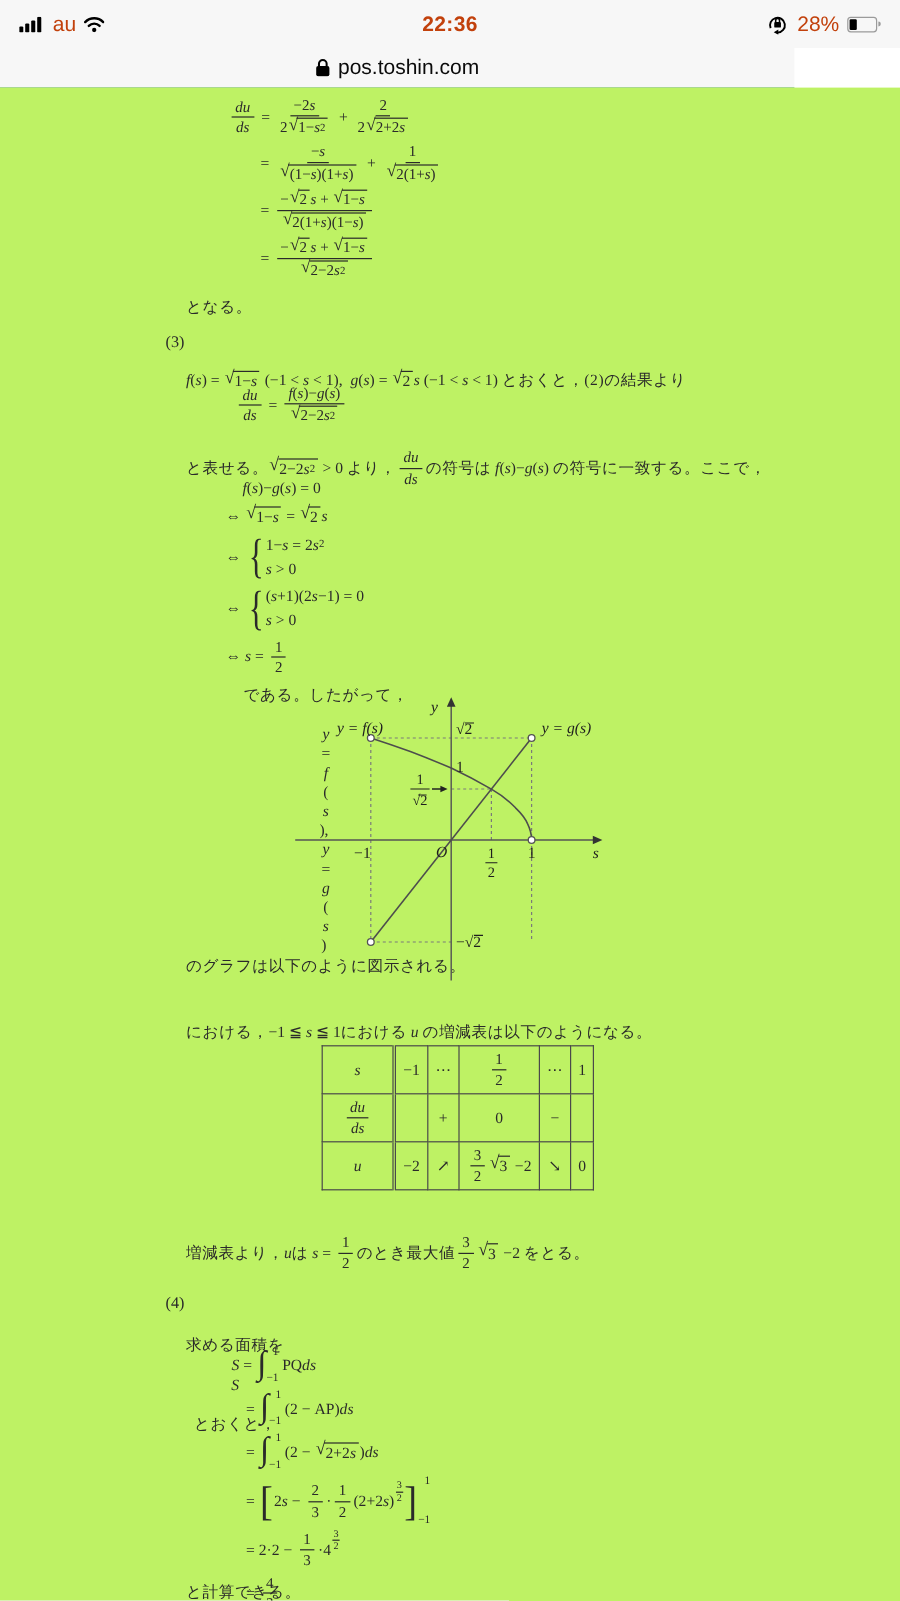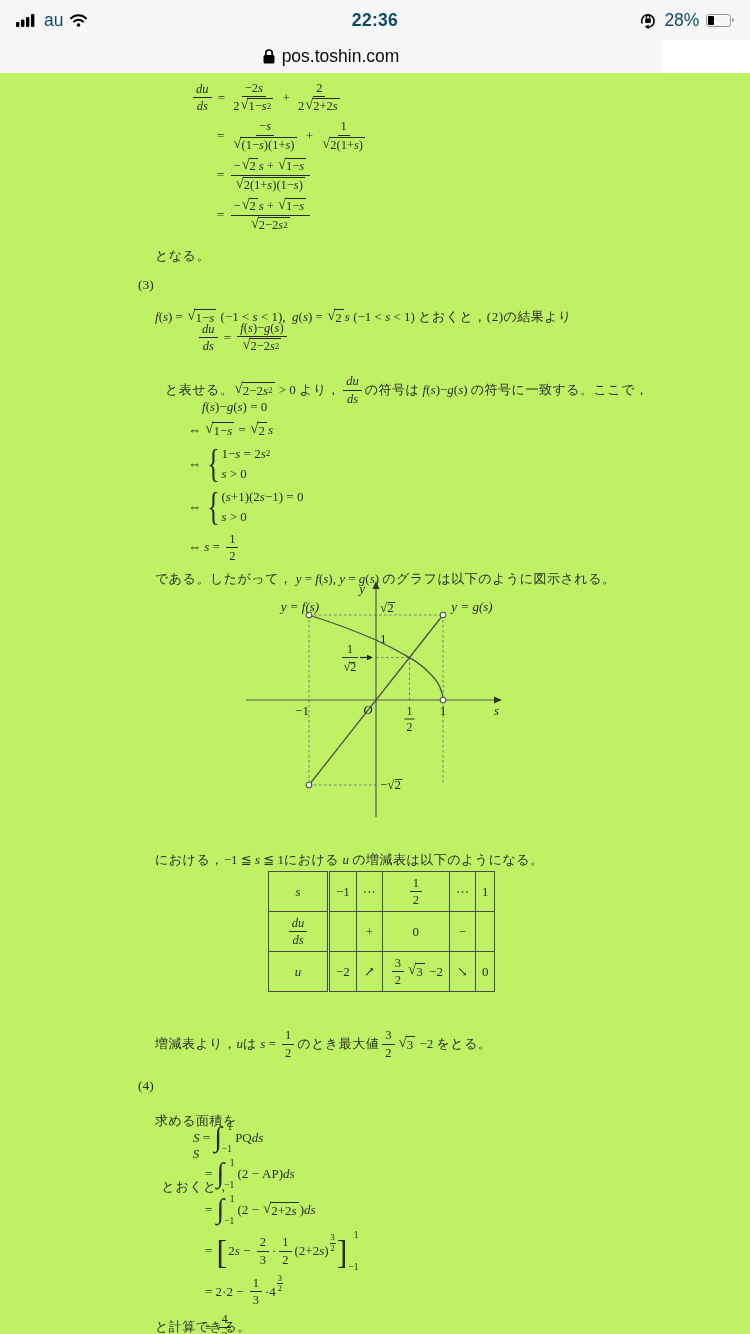--- a/index.html
+++ b/index.html
@@ -2,21 +2,21 @@
 <html><head>
 <meta charset="utf-8">
 <style>
   html,body{margin:0;padding:0;background:#dcdcdc;}
   .page{position:relative;width:750px;height:1334px;background:#ffffff;overflow:hidden;
         font-family:"Liberation Serif","DejaVu Serif",serif;color:#2a2a2a;}
 
   
   .statusbar{position:absolute;top:0;left:0;width:750px;height:40px;background:#f7f7f7;
              display:flex;align-items:center;justify-content:space-between;padding:0 16px;box-sizing:border-box;
-             font-family:"Liberation Sans","DejaVu Sans",sans-serif;font-size:17.5px;color:#0c4a6e;}
+             font-family:"Liberation Sans","DejaVu Sans",sans-serif;font-size:17.5px;color:#c2410c;}
   .sb-left,.sb-right{display:flex;align-items:center;gap:7px;}
   .sb-time{position:absolute;left:0;right:0;text-align:center;font-weight:700;letter-spacing:.3px;}
   .urlbar{position:absolute;top:40px;left:0;width:662px;height:33px;background:#f7f7f7;
           border-bottom:6px solid #15803d;display:flex;align-items:center;justify-content:center;gap:7px;
           font-family:"Liberation Sans","DejaVu Sans",sans-serif;font-size:17.5px;color:#0a0a0a;}
   .batt-wrap{display:flex;align-items:center;}
   .batt-body{width:23px;height:11px;border:1px solid #9b9b9b;border-radius:3px;position:relative;}
   .batt-fill{position:absolute;left:1px;top:1px;bottom:1px;width:6px;background:#000;border-radius:1px;}
   .batt-nub{width:1.6px;height:4px;background:#9b9b9b;border-radius:0 2px 2px 0;margin-left:1px;}
 
@@ -59,25 +59,25 @@
   .fsup{display:inline-flex;flex-direction:column;align-items:center;font-size:8.5px;font-style:normal;position:relative;top:-8px;margin-left:1px;line-height:1.15;}
   .fsn{border-bottom:.8px solid #2a2a2a;padding:0 1px;}
 
   
   #eq-top{top:8px;left:190px;}
   #eq-top .cont{margin-left:27px;}
   #p-tonaru{top:161px;left:155px;}
   #sec3{top:204px;left:138px;}
   #p3-intro{top:222px;left:155px;}
   #eq3{top:248px;left:196px;}
-  #p3-after{top:288px;left:165px;height:32px;}
+  #p3-after{top:288px;left:155px;height:32px;}
   #chain{top:326px;left:188px;}
   #chain .mline{margin-bottom:7px;}
   #chain .first{margin-left:14px;}
-  #p3-end{top:484px;left:155px;}
+  #p3-end{top:484px;left:155px;flex-direction:column;}
   #graph{position:absolute;top:506px;left:238px;}
   #p-note{top:765px;left:155px;}
   #sign-table{position:absolute;top:798px;left:268px;border-collapse:collapse;font-size:13px;}
   #sign-table td{border:1px solid #4a4a4a;text-align:center;vertical-align:middle;height:39px;padding:0 6px;}
   #sign-table td:first-child{border-right:3px double #4a4a4a;width:46px;}
   #sign-table td .cellwrap{display:flex;align-items:center;justify-content:center;}
   #p-max{top:942px;left:155px;height:32px;}
   #sec4{top:1005px;left:138px;}
   #p4-intro{top:1026px;left:155px;flex-direction:column;}
   #eq4{top:1049px;left:193px;}

